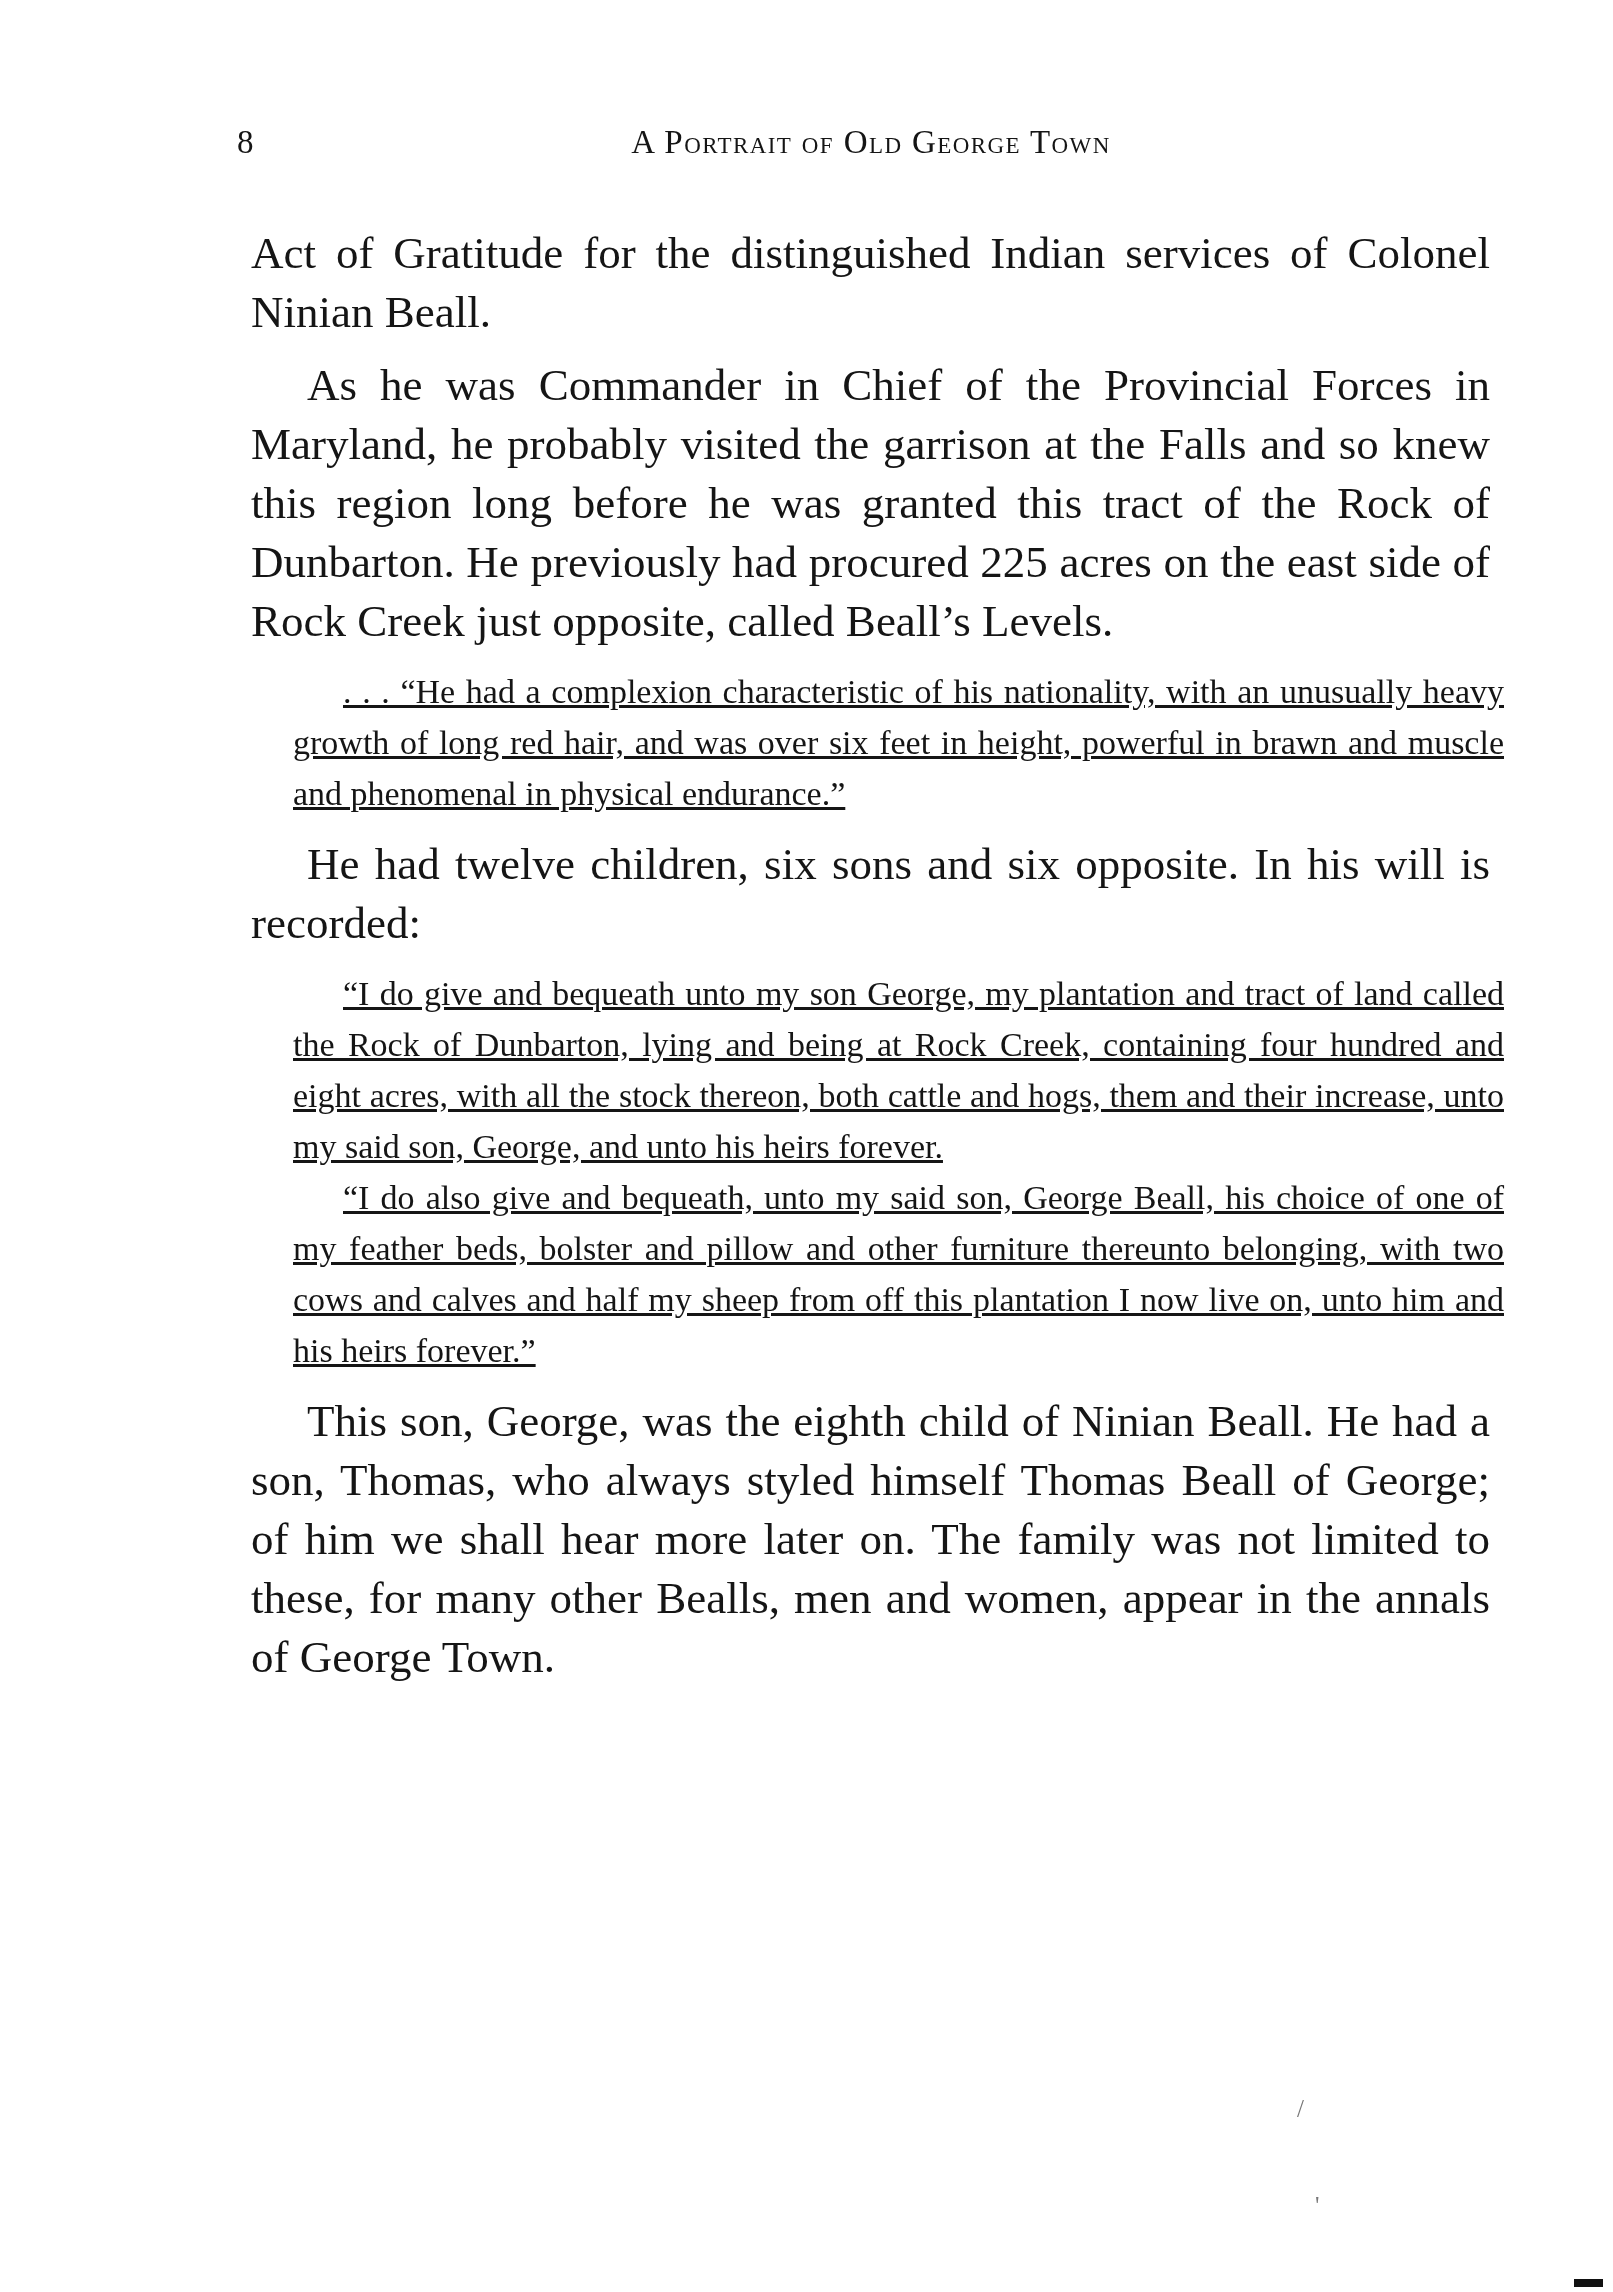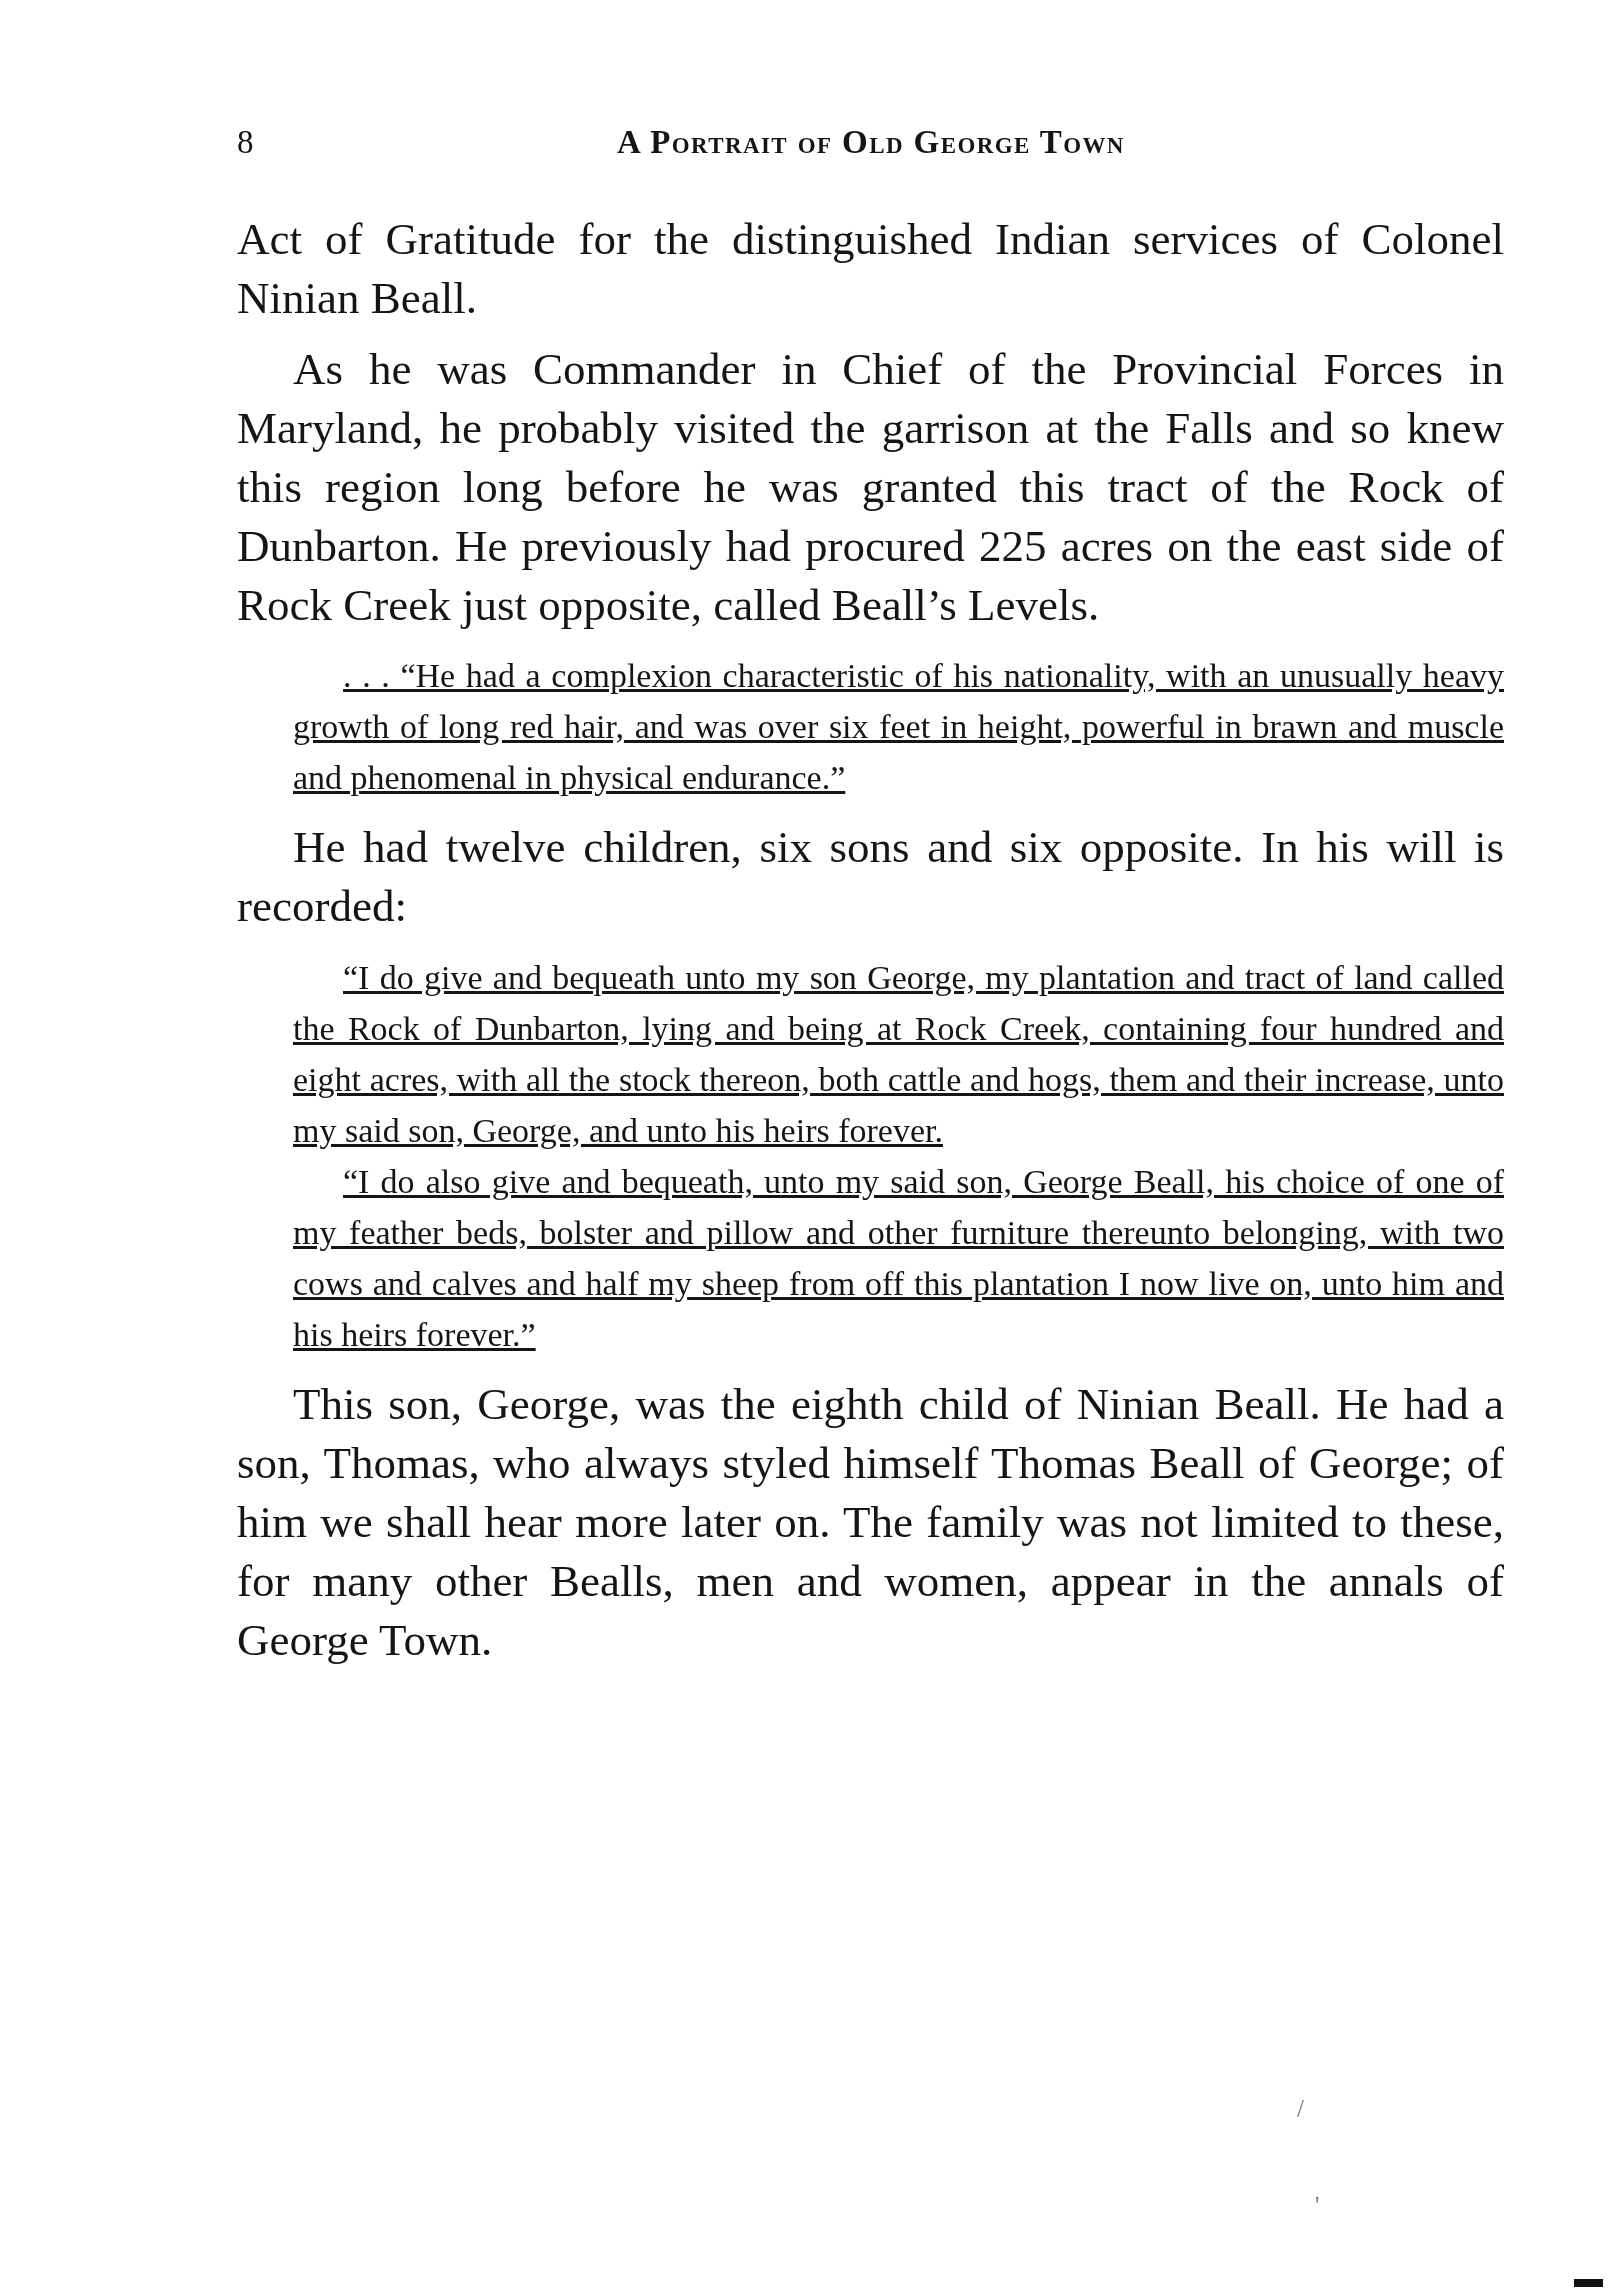--- a/index.html
+++ b/index.html
@@ -1,22 +1,22 @@
 <!DOCTYPE html>
 <html><head>
 <meta charset="utf-8">
 <style>
   html, body { margin: 0; padding: 0; background: #ffffff; }
   body { width: 1613px; height: 2292px; position: relative; overflow: hidden; color: #151515; font-family: "Liberation Serif", "DejaVu Serif", serif; }
   .page { position: absolute; left: 237px; top: 0; width: 1267px; }
   .running-head { position: absolute; top: 124px; left: 0; width: 1267px; height: 48px; font-size: 33px; }
   .page-number { position: absolute; left: 0; top: 0; }
-  .running-title { position: absolute; left: 0; width: 966px; text-align: center; top: 0; font-variant: small-caps; letter-spacing: 1.4px; font-weight: bold; }
+  .running-title { position: absolute; left: 0; width: 966px; text-align: center; top: 0; font-variant: small-caps; letter-spacing: 1.4px; }
   .body { position: absolute; top: 210px; left: 0; width: 1267px; }
-  p.para { margin: 0; font-size: 45px; line-height: 59px; text-align: justify; text-align-last: left; }
+  p.para { margin: 14px; font-size: 45px; line-height: 59px; text-align: justify; text-align-last: left; }
   p.para.indent { text-indent: 56px; margin-top: 11.6px; }
   .quote { margin: 15.4px 0 15.4px 56px; width: 1211px; font-size: 34px; line-height: 51px; text-align: justify; }
   .quote p { margin: 0; }
   .quote p.qindent { text-indent: 50px; text-decoration: underline; }
   .mark { position: absolute; color: #777; font-size: 25px; }
 </style>
 </head>
 <body>
 
 <div class="page">

